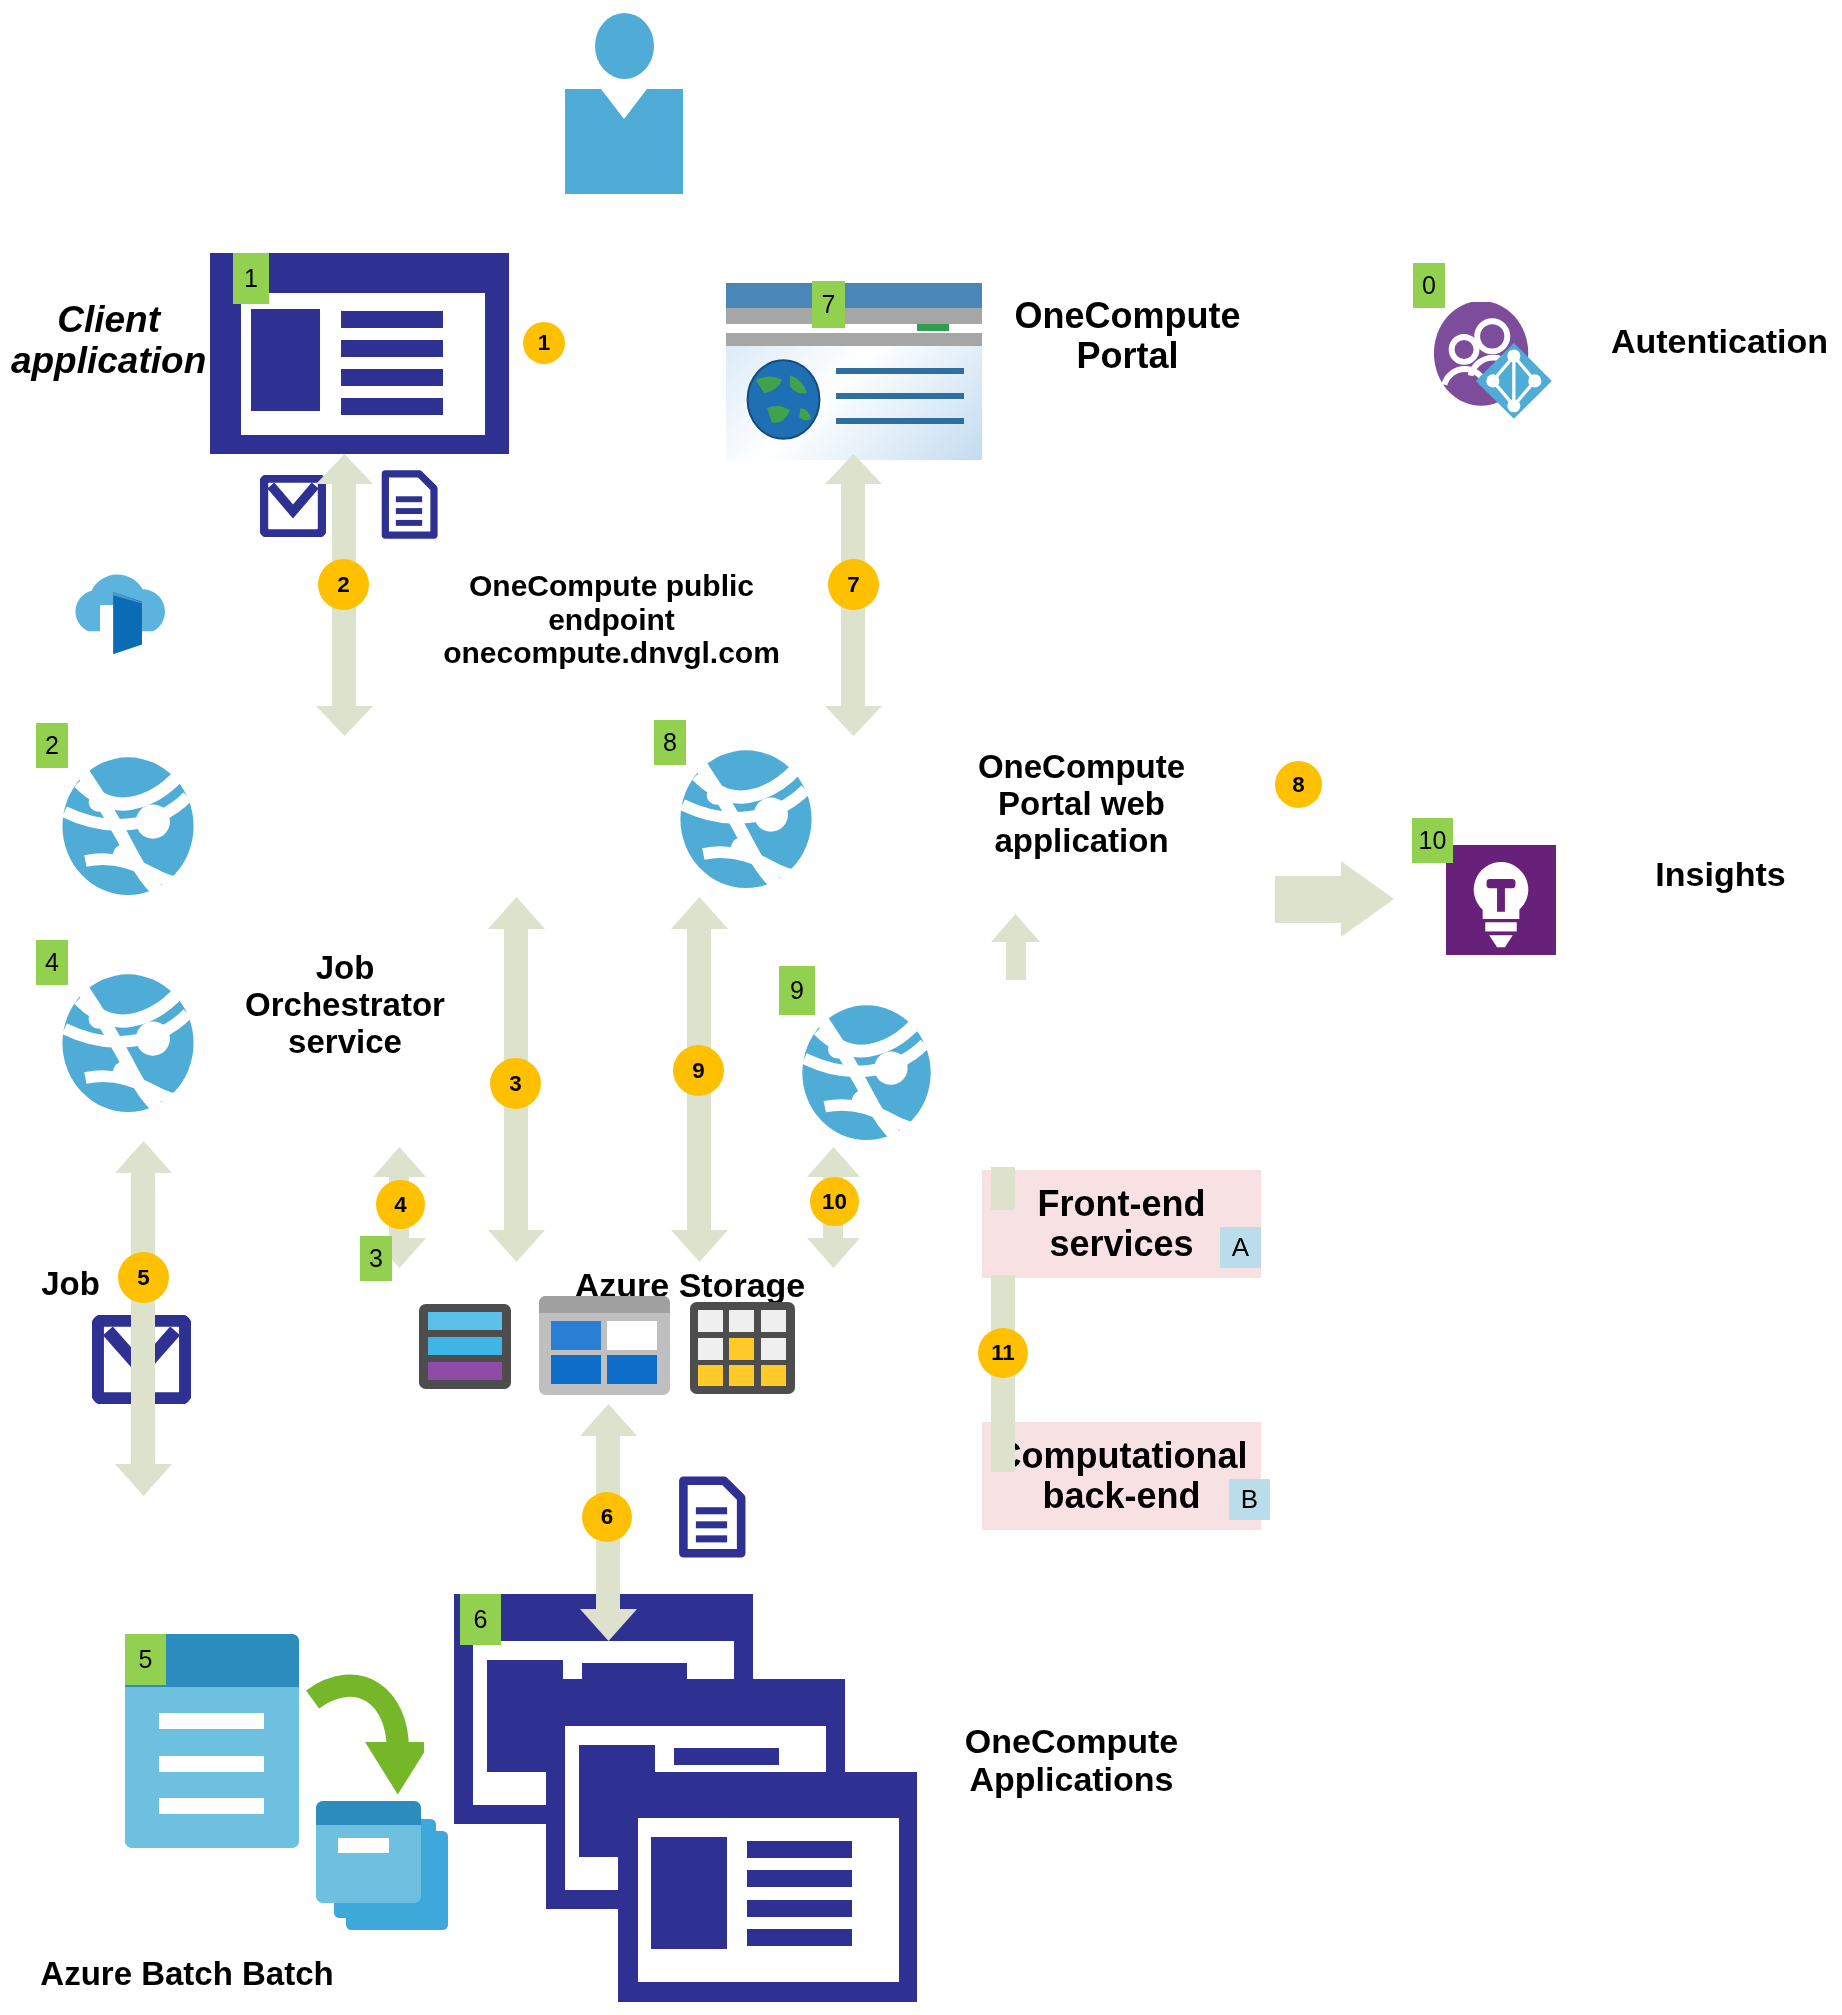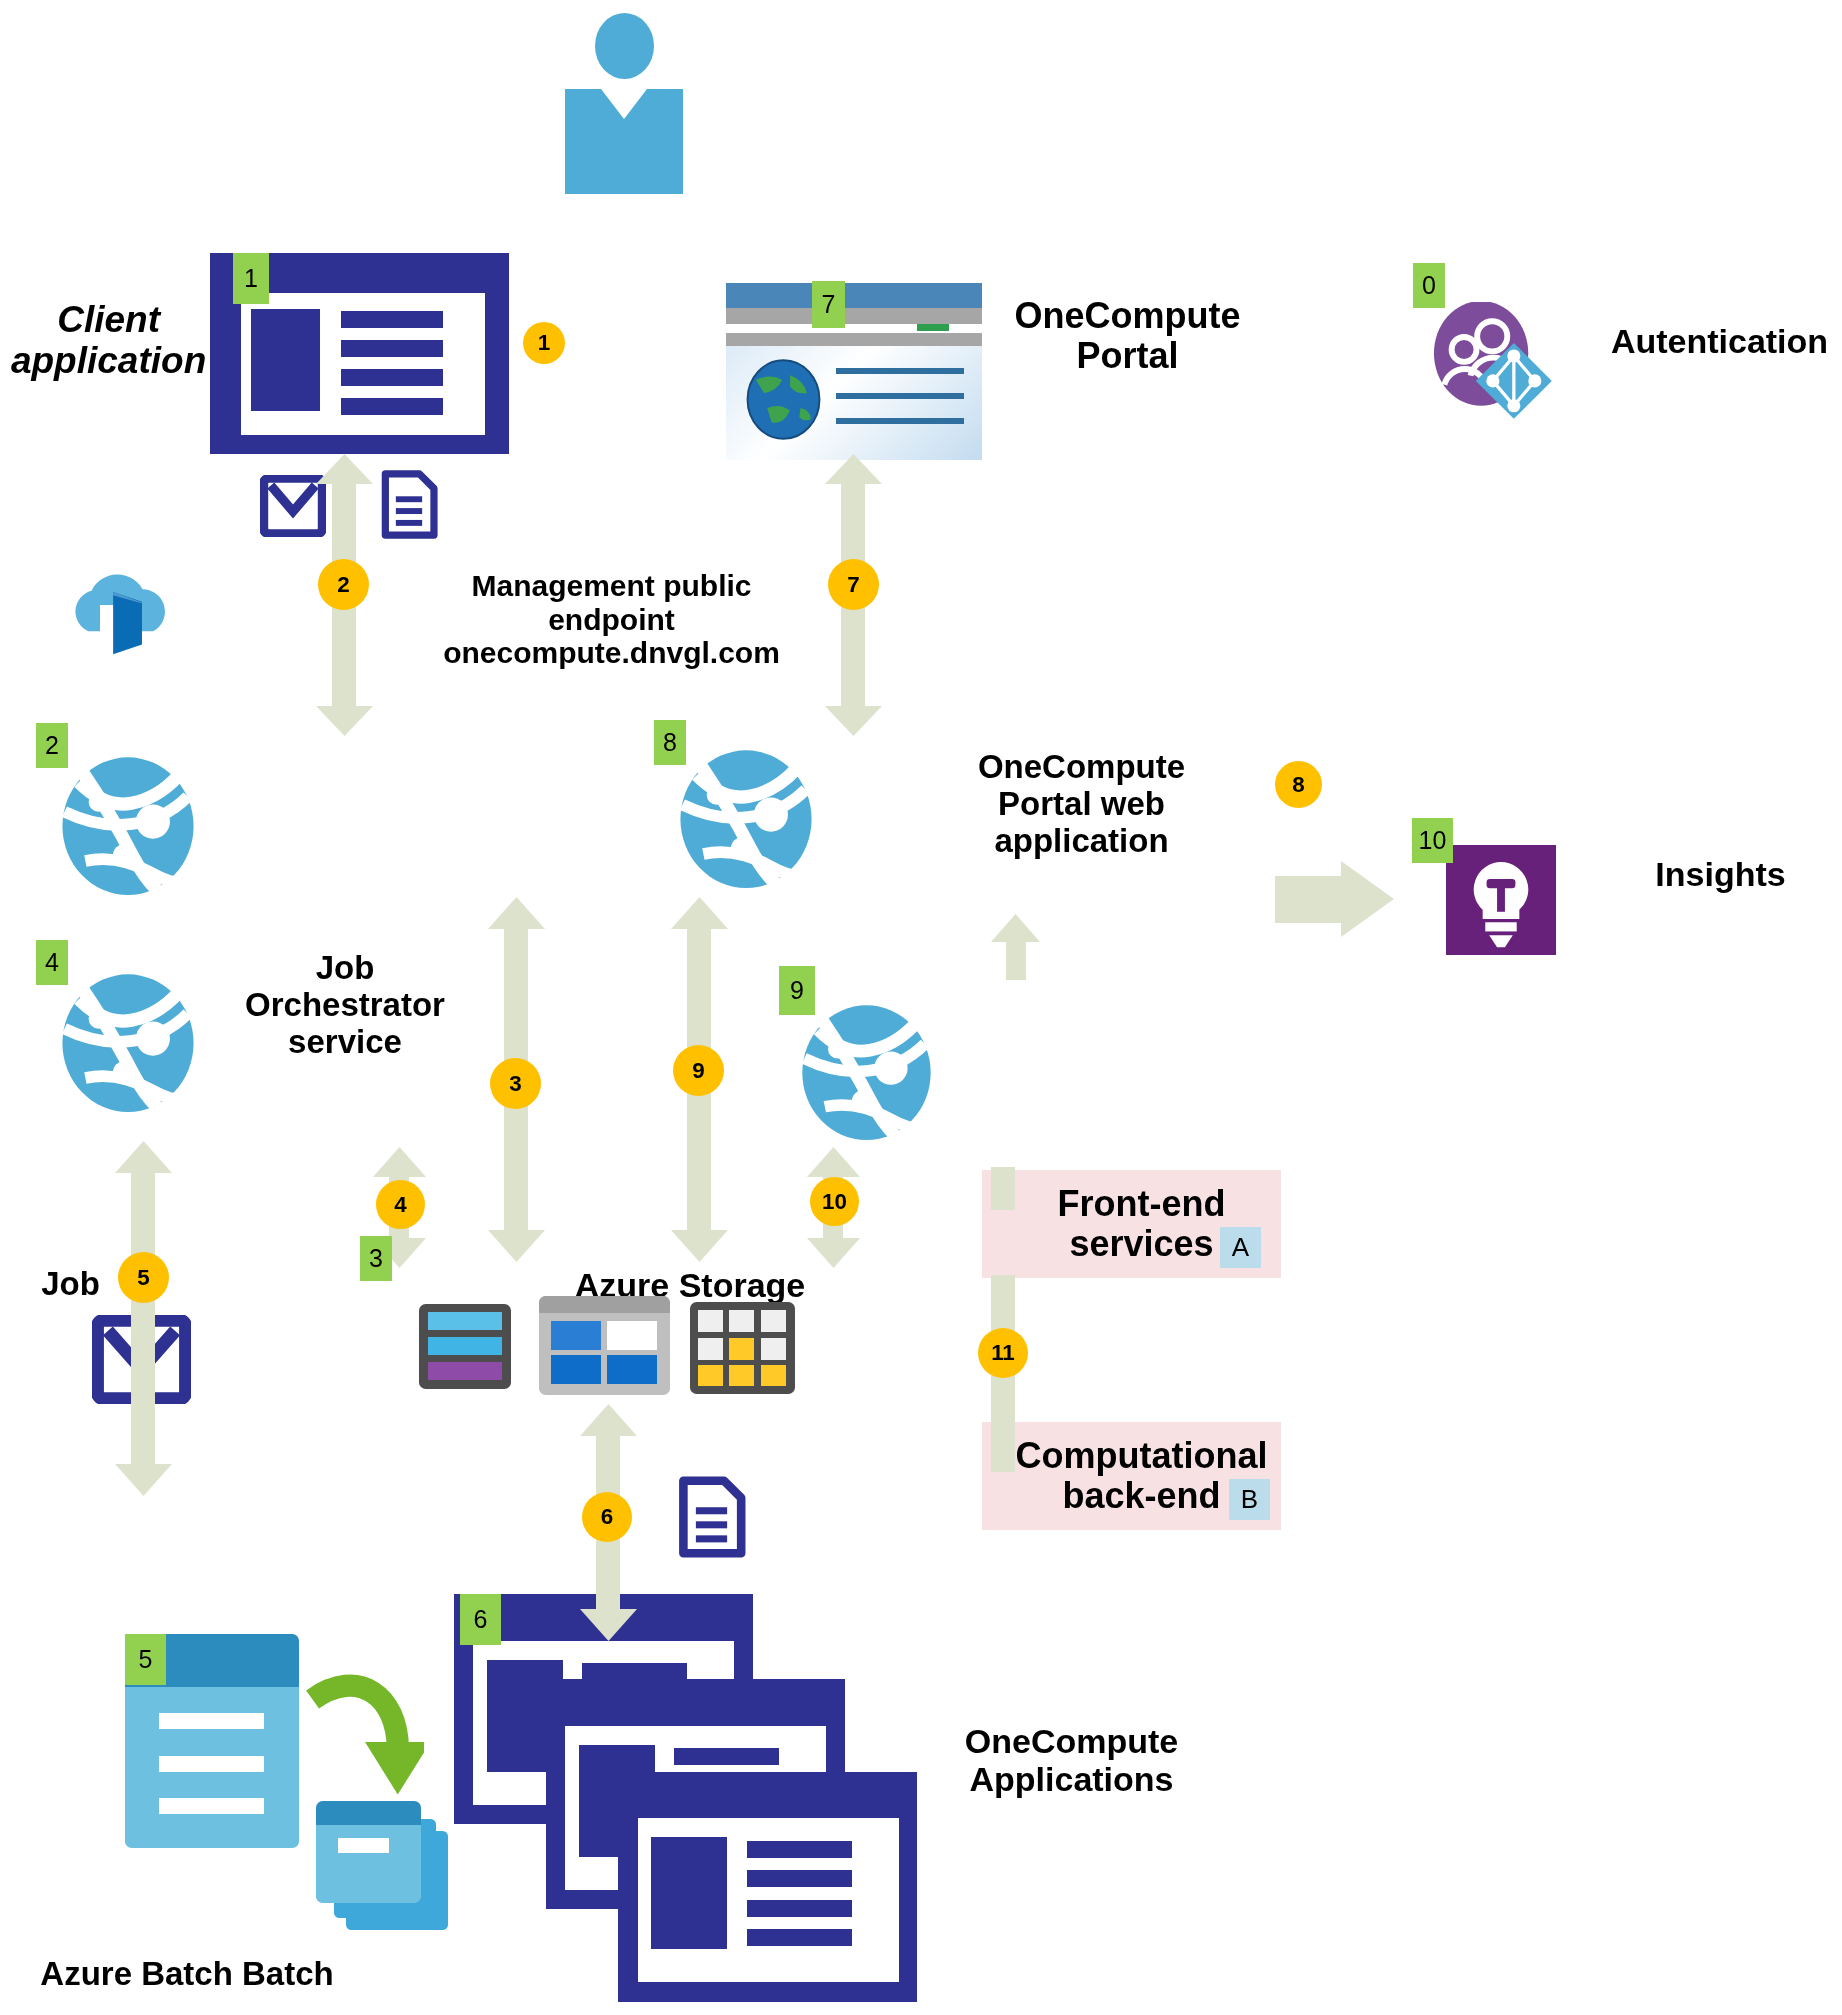--- a/index.html
+++ b/index.html
@@ -35,21 +35,21 @@
   .winBlock{position:absolute;background:#2E3192;}
   .brwTop{position:absolute;background:#4A86B8;}
   .brwBar{position:absolute;background:#A6A6A6;}
   .brwUrl{position:absolute;background:#ffffff;}
   .brwGreen{position:absolute;background:#2E9E4F;}
   .brwBody{position:absolute;background:linear-gradient(135deg,#DCEBF7 0%,#ffffff 40%,#C3DCF0 100%);}
   .brwLine{position:absolute;background:#2F6FA0;}
 
   
   .pinkBox{position:absolute;background:#F7E1E3;display:flex;align-items:center;justify-content:center;
-           color:#000;font-weight:700;text-align:center;line-height:1.1;padding-left:20px;}
+           color:#000;font-weight:700;text-align:center;line-height:1.1;}
   .abBadge{position:absolute;background:#BBDDEB;display:flex;align-items:center;justify-content:center;
            color:#000;font-weight:400;}
   .mgmtBox{position:absolute;background:#ffffff;display:flex;align-items:center;}
 
   
   .stFrame{position:absolute;background:#4D4D4D;border-radius:6.6px;}
   .stRow{position:absolute;}
   .gridFrame{position:absolute;background:#BFBFBF;border-radius:6.6px;}
 
   
@@ -158,21 +158,21 @@
   </div>
   <div class="ocirc" style="left:318px;top:559px;width:51px;height:51px;">2</div>
 
   <div class="abs" style="left:825px;top:454px;width:57px;height:283px;">
     <div class="arw" style="left:16.4px;top:22.4px;width:24px;height:230px;"></div>
     <div class="arw" style="left:0;top:0;width:57px;height:30px;clip-path:polygon(50% 0,100% 100%,0 100%);"></div>
     <div class="arw" style="left:0;top:252px;width:57px;height:30px;clip-path:polygon(0 0,100% 0,50% 100%);"></div>
   </div>
   <div class="ocirc" style="left:828px;top:559px;width:51px;height:51px;">7</div>
 
-  <div class="lbl" style="left:421px;top:569px;width:381px;font-size:30px;">Management public endpoint
+  <div class="lbl" style="left:421px;top:569px;width:381px;font-size:30px;">OneCompute public endpoint
 onecompute.dnvgl.com</div>
 
   <div class="abs" style="left:59px;top:756px;">
     <svg width="138" height="141" viewBox="0 0 210 215">
       <ellipse cx="105" cy="107" rx="100" ry="105" fill="#4FACD6"></ellipse>
       <path d="M30 40 Q70 80 110 72 Q150 65 182 30" fill="none" stroke="#fff" stroke-width="20"></path>
       <path d="M34 22 Q80 90 112 152 Q130 186 150 205" fill="none" stroke="#fff" stroke-width="20"></path>
       <path d="M8 85 Q60 110 108 104 Q160 98 196 62" fill="none" stroke="#fff" stroke-width="18"></path>
       <path d="M40 160 Q90 150 140 178 Q170 195 196 196" fill="none" stroke="#fff" stroke-width="18"></path>
       <circle cx="143" cy="100" r="26" fill="#fff"></circle>

